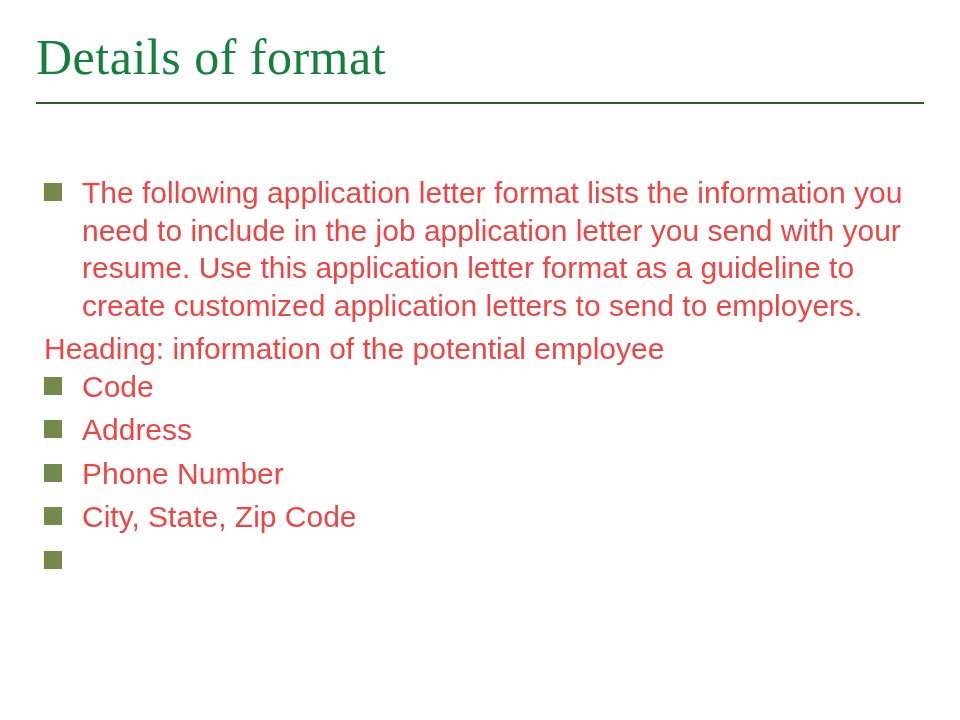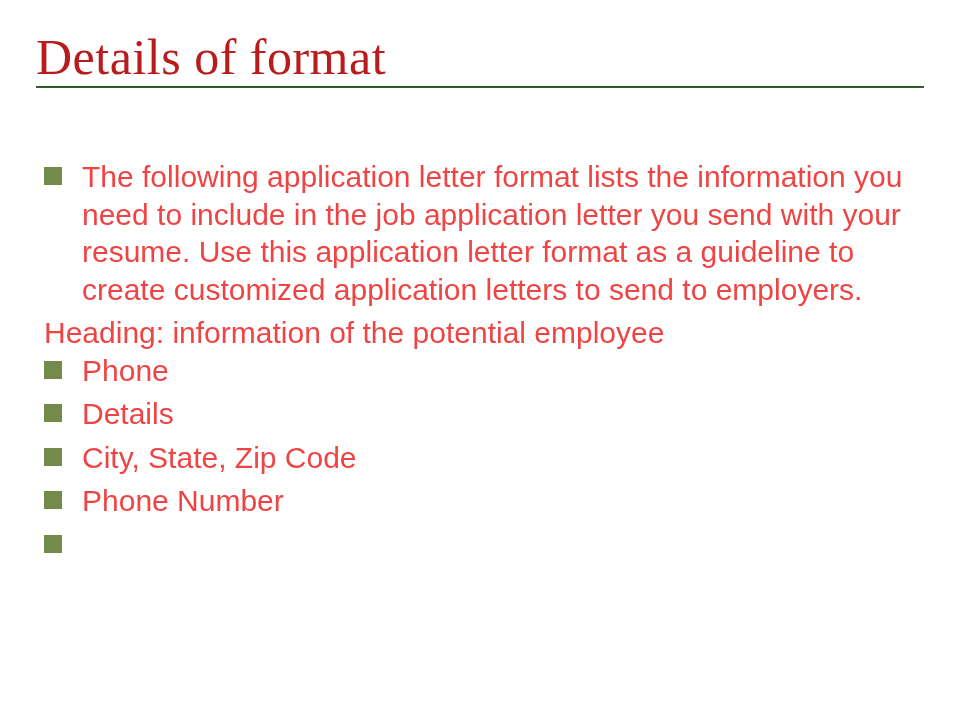--- a/index.html
+++ b/index.html
@@ -13,22 +13,22 @@
     }
     .slide {
       width: 100%;
       height: 100%;
       padding: 28px 36px 36px 36px;
     }
     .title {
       font-family: Garamond, "Times New Roman", serif;
       font-size: 50px;
       font-weight: 400;
-      color: #b91c1c;
-      margin-bottom: 0;
+      color: #15803d;
+      margin-bottom: 16px;
       letter-spacing: 0.5px;
     }
     .title-underline {
       width: 100%;
       height: 2px;
       background: #2e5a2e;
       margin-bottom: 70px;
     }
     .content {
       padding-left: 8px;
@@ -75,36 +75,36 @@
       <div class="bullet"></div>
       <div class="body-text intro">The following application letter format lists the information you need to include in the job application letter you send with your resume. Use this application letter format as a guideline to create customized application letters to send to employers.</div>
     </div>
 
     <div class="no-bullet">
       <span class="body-text">Heading: information of the potential employee</span>
     </div>
 
     <div class="bullet-row">
       <div class="bullet"></div>
-      <div class="body-text">Phone</div>
+      <div class="body-text">Code</div>
     </div>
 
     <div class="bullet-row">
       <div class="bullet"></div>
-      <div class="body-text">Details</div>
+      <div class="body-text">Address</div>
+    </div>
+
+    <div class="bullet-row">
+      <div class="bullet"></div>
+      <div class="body-text">Phone Number</div>
     </div>
 
     <div class="bullet-row">
       <div class="bullet"></div>
       <div class="body-text">City, State, Zip Code</div>
-    </div>
-
-    <div class="bullet-row">
-      <div class="bullet"></div>
-      <div class="body-text">Phone Number</div>
     </div>
 
     <div class="bullet-row">
       <div class="bullet"></div>
     </div>
 
   </div>
 </div>
 
 </body></html>

